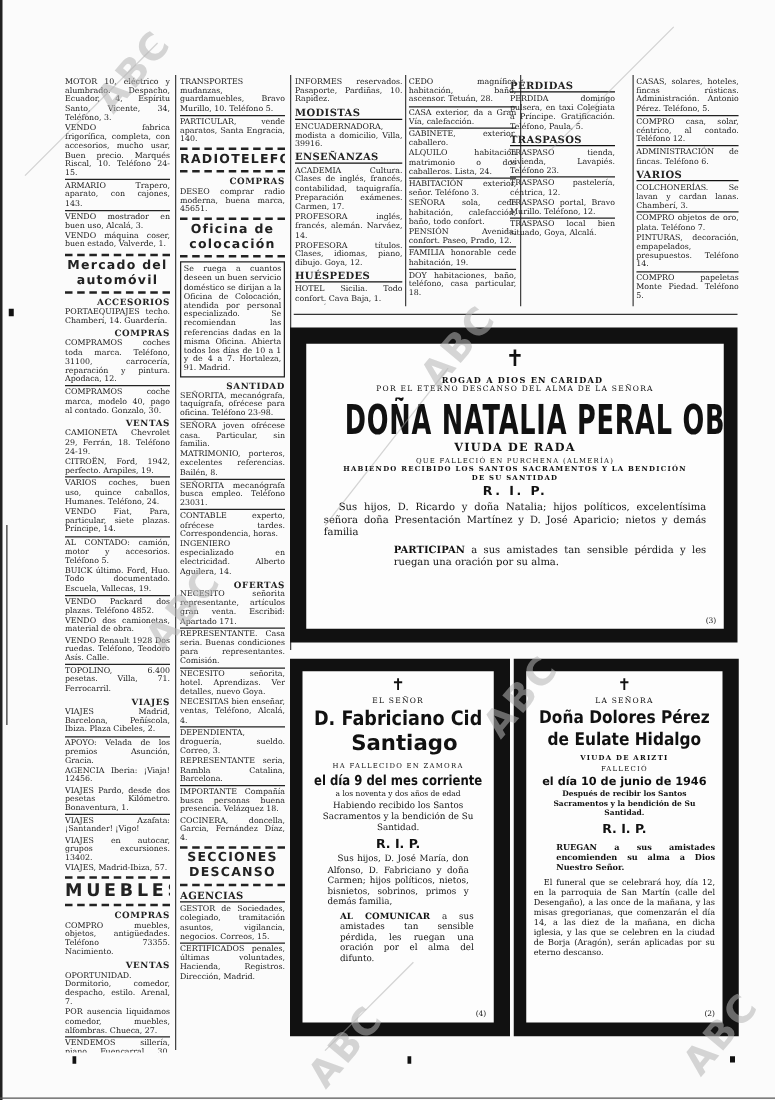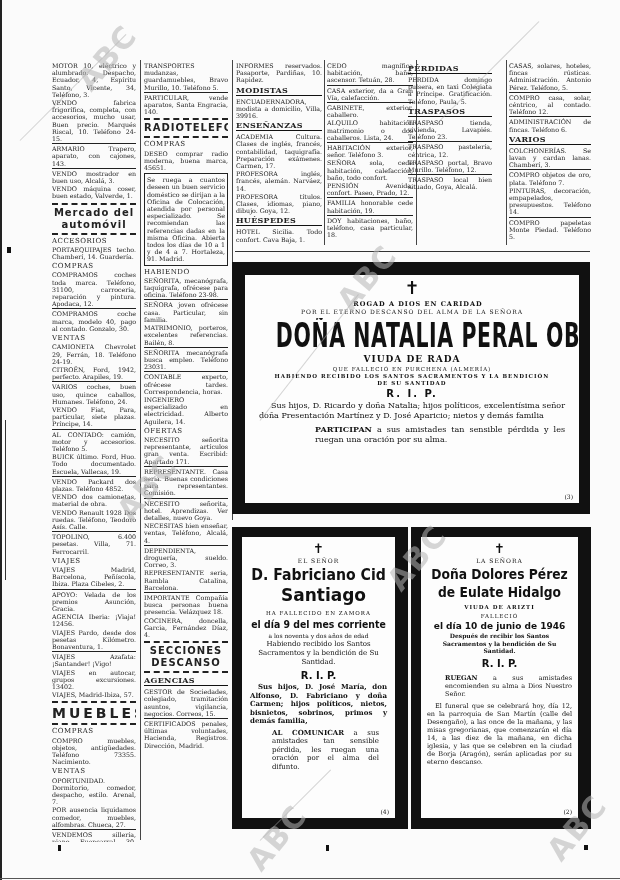--- a/index.html
+++ b/index.html
@@ -2,21 +2,21 @@
 <html><head>
 <meta charset="utf-8">
 <style>
   html, body { margin:0; padding:0; }
   body { width:620px; height:880px; background:#fbfbfb; position:relative; overflow:hidden; font-family:"DejaVu Serif", serif; color:#111; }
   .page { position:absolute; left:0; top:0; width:620px; height:880px; }
   .edge-line { position:absolute; left:0; top:0; width:2px; height:880px; background:#222; }
   .col { position:absolute; font-size:6.3px; line-height:7.2px; text-align:justify; color:#222; overflow:hidden; }
   .col p { margin:0 0 1px 0; }
   .col .sec { font-weight:bold; font-size:8px; line-height:9px; border-bottom:1px solid #111; margin:2px 0 2px; letter-spacing:0.3px; }
-  .col .sub { text-align:left; font-weight:normal; font-size:7px; letter-spacing:0.5px; margin:3px 0 1px; }
+  .col .sub { text-align:right; font-weight:bold; font-size:7px; letter-spacing:0.5px; margin:3px 0 1px; }
   .col .rule { border-top:1px solid #222; margin:1px 0; }
   .banner { font-family:"DejaVu Sans", sans-serif; font-weight:bold; text-align:center; border-top:2px dashed #222; border-bottom:2px dashed #222; padding:2px 0; margin:3px 0; font-size:10px; line-height:12px; letter-spacing:1px; }
   .banner.big { font-size:14px; line-height:16px; letter-spacing:3px; }
   .boxed { border:1px solid #222; padding:2px; margin:2px 0; }
   .vline { position:absolute; width:1px; background:#444; }
 
   
   .obit { position:absolute; background:#111; }
   .obit .inner { position:absolute; background:#fdfdfd; text-align:center; color:#111; }
   .cross { font-family:"DejaVu Sans", sans-serif; font-weight:bold; display:block; }
@@ -86,22 +86,23 @@
   </div>
   <div class="vline" style="left:140px; top:60px; height:780px;"></div>
 
   <div class="col" style="left:144px; top:62px; width:84px; height:770px;">
     <p>TRANSPORTES mudanzas, guardamuebles, Bravo Murillo, 10. Teléfono 5.</p>
     <div class="rule"></div>
     <p>PARTICULAR, vende aparatos, Santa Engracia, 140.</p>
     <div class="banner">RADIOTELEFONIA</div>
     <div class="sub">COMPRAS</div>
     <p>DESEO comprar radio moderna, buena marca, 45651.</p>
+    <div class="banner">Oficina de colocación</div>
     <div class="boxed">Se ruega a cuantos deseen un buen servicio doméstico se dirijan a la Oficina de Colocación, atendida por personal especializado. Se recomiendan las referencias dadas en la misma Oficina. Abierta todos los días de 10 a 1 y de 4 a 7. Hortaleza, 91. Madrid.</div>
-    <div class="sub">HABIENDO</div>
+    <div class="sub">SANTIDAD</div>
     <p>SEÑORITA, mecanógrafa, taquígrafa, ofrécese para oficina. Teléfono 23-98.</p>
     <div class="rule"></div>
     <p>SEÑORA joven ofrécese casa. Particular, sin familia.</p>
     <p>MATRIMONIO, porteros, excelentes referencias. Bailén, 8.</p>
     <div class="rule"></div>
     <p>SEÑORITA mecanógrafa busca empleo. Teléfono 23031.</p>
     <div class="rule"></div>
     <p>CONTABLE experto, ofrécese tardes. Correspondencia, horas.</p>
     <p>INGENIERO especializado en electricidad. Alberto Aguilera, 14.</p>
     <div class="sub">OFERTAS</div>
@@ -193,61 +194,61 @@
       <div class="caps-small" style="font-size:6.5px; line-height:8px; margin-top:2px;margin-left:12px;">ROGAD A DIOS EN CARIDAD</div>
       <div class="caps-small" style="font-size:6px; line-height:8px; font-weight:normal;">POR EL ETERNO DESCANSO DEL ALMA DE LA SEÑORA</div>
       <div style="margin:2px 0 0; height:36px; overflow:hidden; white-space:nowrap;">
         <span class="goth" style="font-size:33px; line-height:36px; transform:scaleX(0.62); transform-origin:center; display:inline-block; margin-left:-80px; margin-right:-80px;">DOÑA NATALIA PERAL OBISPO</span>
       </div>
       <div class="caps-small" style="font-size:9px; line-height:11px; font-weight:bold;">VIUDA DE RADA</div>
       <div class="caps-small" style="font-size:5.5px; line-height:8px; font-weight:normal;">QUE FALLECIÓ EN PURCHENA (ALMERÍA)</div>
       <div class="caps-small" style="font-size:5.5px; line-height:7px;">HABIENDO RECIBIDO LOS SANTOS SACRAMENTOS Y LA BENDICIÓN</div>
       <div class="caps-small" style="font-size:5.5px; line-height:7px;">DE SU SANTIDAD</div>
       <div class="sans-bold" style="font-size:10px; line-height:13px; letter-spacing:2px;">R. I. P.</div>
-      <div class="body-text" style="font-size:8px; line-height:10px; margin:1px 14px 0 14px; text-indent:12px;">Sus hijos, D. Ricardo y doña Natalia; hijos políticos, excelentísima señor doña Presentación Martínez y D. José Aparicio; nietos y demás familia</div>
+      <div class="body-text" style="font-size:8px; line-height:10px; margin:1px 14px 0 14px; text-indent:12px;">Sus hijos, D. Ricardo y doña Natalia; hijos políticos, excelentísima señora doña Presentación Martínez y D. José Aparicio; nietos y demás familia</div>
       <div class="body-text" style="font-size:8px; line-height:10px; margin:3px 14px 0 70px;">
         <b>PARTICIPAN</b>
         <span>a sus amistades tan sensible pérdida y les ruegan una oración por su alma.</span>
       </div>
       <span class="ref" style="right:6px; bottom:3px;">(3)</span>
     </div>
   </div>
 
   <div class="obit" style="left:232px; top:527px; width:176px; height:302px;">
     <div class="inner" style="left:10px; top:10px; width:153px; height:281px;">
       <span class="cross" style="font-size:13px; line-height:15px; margin-top:4px;">✝</span>
       <div class="caps-small" style="font-size:6px; line-height:9px; font-weight:normal;">EL SEÑOR</div>
       <div class="sans-bold" style="font-size:16px; line-height:20px; transform:scaleX(0.88); white-space:nowrap; margin:0 -20px;">D. Fabriciano Cid</div>
       <div class="sans-bold" style="font-size:17px; line-height:20px;margin-left:10px;">Santiago</div>
       <div class="caps-small" style="font-size:5.5px; line-height:10px; font-weight:normal; margin-top:3px;">HA FALLECIDO EN ZAMORA</div>
       <div class="sans-bold" style="font-size:11px; line-height:13px; transform:scaleX(0.85); white-space:nowrap; margin:0 -20px;">el día 9 del mes corriente</div>
       <div class="body-text" style="font-size:6px; line-height:9px; text-align:center;">a los noventa y dos años de edad</div>
       <div class="body-text" style="font-size:7px; line-height:9px; margin:0 6px; text-align:center;">Habiendo recibido los Santos Sacramentos y la bendición de Su Santidad.</div>
       <div class="sans-bold" style="font-size:10px; line-height:14px; margin-top:2px;">R. I. P.</div>
-      <div class="body-text" style="font-size:7px; line-height:8.5px; margin:0 8px; text-indent:8px;font-weight:bold;">Sus hijos, D. José María, don Alfonso, D. Fabriciano y doña Carmen; hijos políticos, nietos, bisnietos, sobrinos, primos y demás familia,</div>
+      <div class="body-text" style="font-size:7px; line-height:8.5px; margin:0 20px; text-indent:8px;">Sus hijos, D. José María, don Alfonso, D. Fabriciano y doña Carmen; hijos políticos, nietos, bisnietos, sobrinos, primos y demás familia,</div>
       <div class="body-text" style="font-size:7px; line-height:8.5px; margin:3px 16px 0 30px;">
         <b>AL COMUNICAR</b>
         <span>a sus amistades tan sensible pérdida, les ruegan una oración por el alma del difunto.</span>
       </div>
       <span class="ref" style="right:6px; bottom:3px;">(4)</span>
     </div>
   </div>
 
   <div class="obit" style="left:411px; top:527px; width:180px; height:302px;">
     <div class="inner" style="left:10px; top:10px; width:157px; height:281px;">
       <span class="cross" style="font-size:13px; line-height:15px; margin-top:4px;">✝</span>
       <div class="caps-small" style="font-size:6px; line-height:9px; font-weight:normal;">LA SEÑORA</div>
       <div class="sans-bold" style="font-size:14px; line-height:18px; transform:scaleX(0.88); white-space:nowrap; margin:0 -20px;">Doña Dolores Pérez</div>
       <div class="sans-bold" style="font-size:14px; line-height:18px; transform:scaleX(0.88); white-space:nowrap; margin:0 -20px;">de Eulate Hidalgo</div>
       <div class="caps-small" style="font-size:5.5px; line-height:9px; margin-top:2px;">VIUDA DE ARIZTI</div>
       <div class="caps-small" style="font-size:5.5px; line-height:8px; font-weight:normal;">FALLECIÓ</div>
       <div class="sans-bold" style="font-size:9px; line-height:12px; white-space:nowrap;">el día 10 de junio de 1946</div>
       <div class="body-text" style="font-size:6px; line-height:7.5px; margin:0 6px; text-align:center; font-weight:bold;">Después de recibir los Santos Sacramentos y la bendición de Su Santidad.</div>
       <div class="sans-bold" style="font-size:10px; line-height:14px; margin-top:2px;">R. I. P.</div>
-      <div class="body-text" style="font-size:6.5px; line-height:8px; margin:3px 6px 0 24px; font-weight:normal;">
+      <div class="body-text" style="font-size:6.5px; line-height:8px; margin:3px 6px 0 24px; font-weight:bold;">
         <b>RUEGAN</b>
         <span>a sus amistades encomienden su alma a Dios Nuestro Señor.</span>
       </div>
       <div class="body-text" style="font-size:6.5px; line-height:8px; margin:4px 6px 0; text-indent:8px;">El funeral que se celebrará hoy, día 12, en la parroquia de San Martín (calle del Desengaño), a las once de la mañana, y las misas gregorianas, que comenzarán el día 14, a las diez de la mañana, en dicha iglesia, y las que se celebren en la ciudad de Borja (Aragón), serán aplicadas por su eterno descanso.</div>
       <span class="ref" style="right:6px; bottom:3px;">(2)</span>
     </div>
   </div>
 
   <div style="position:absolute; left:0; top:878px; width:620px; height:1px; background:#555;"></div>
 

